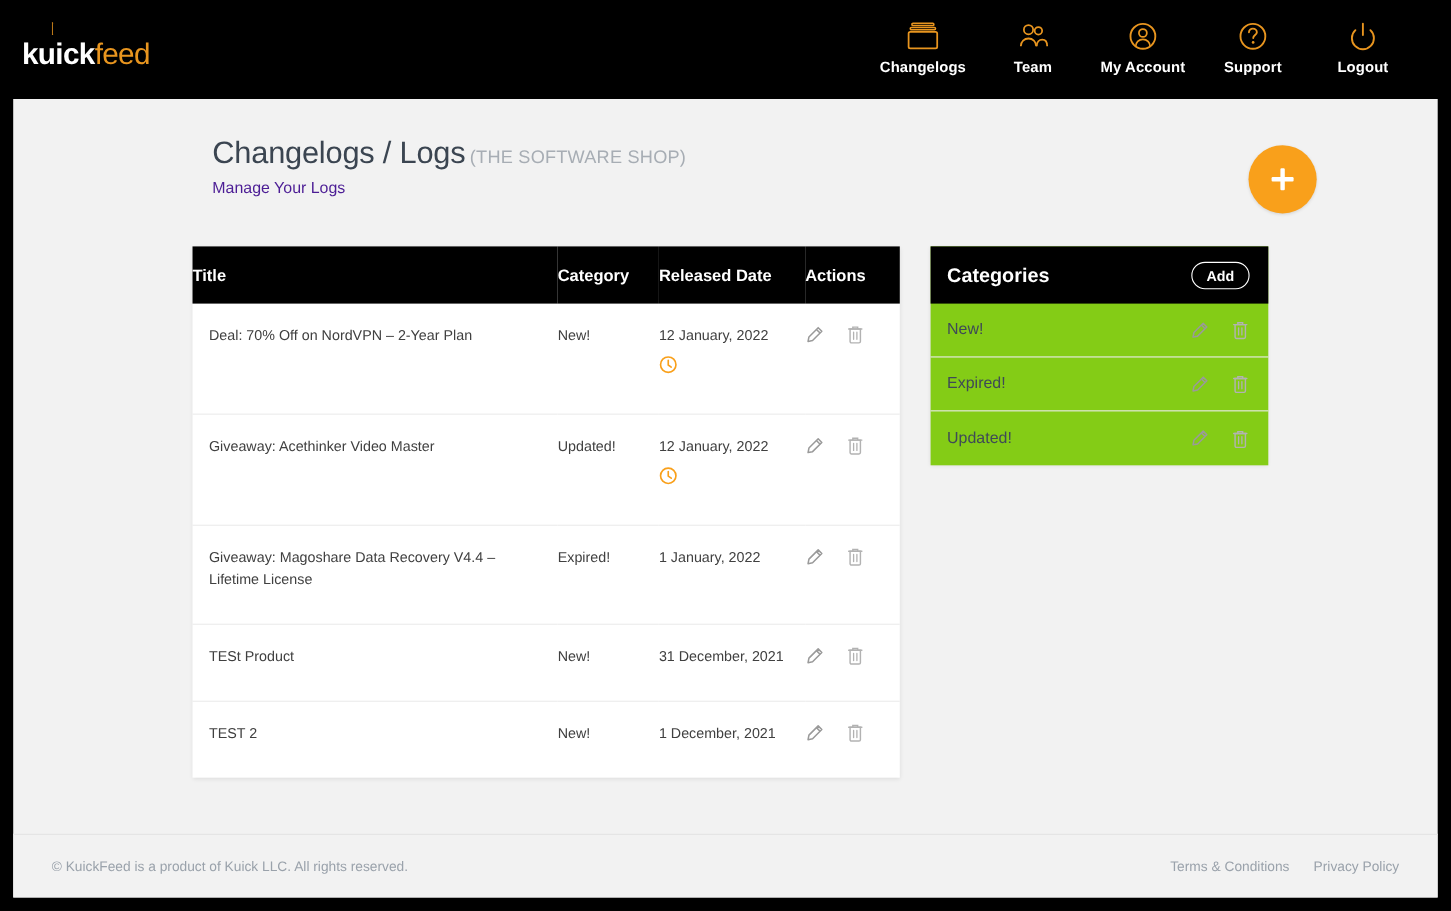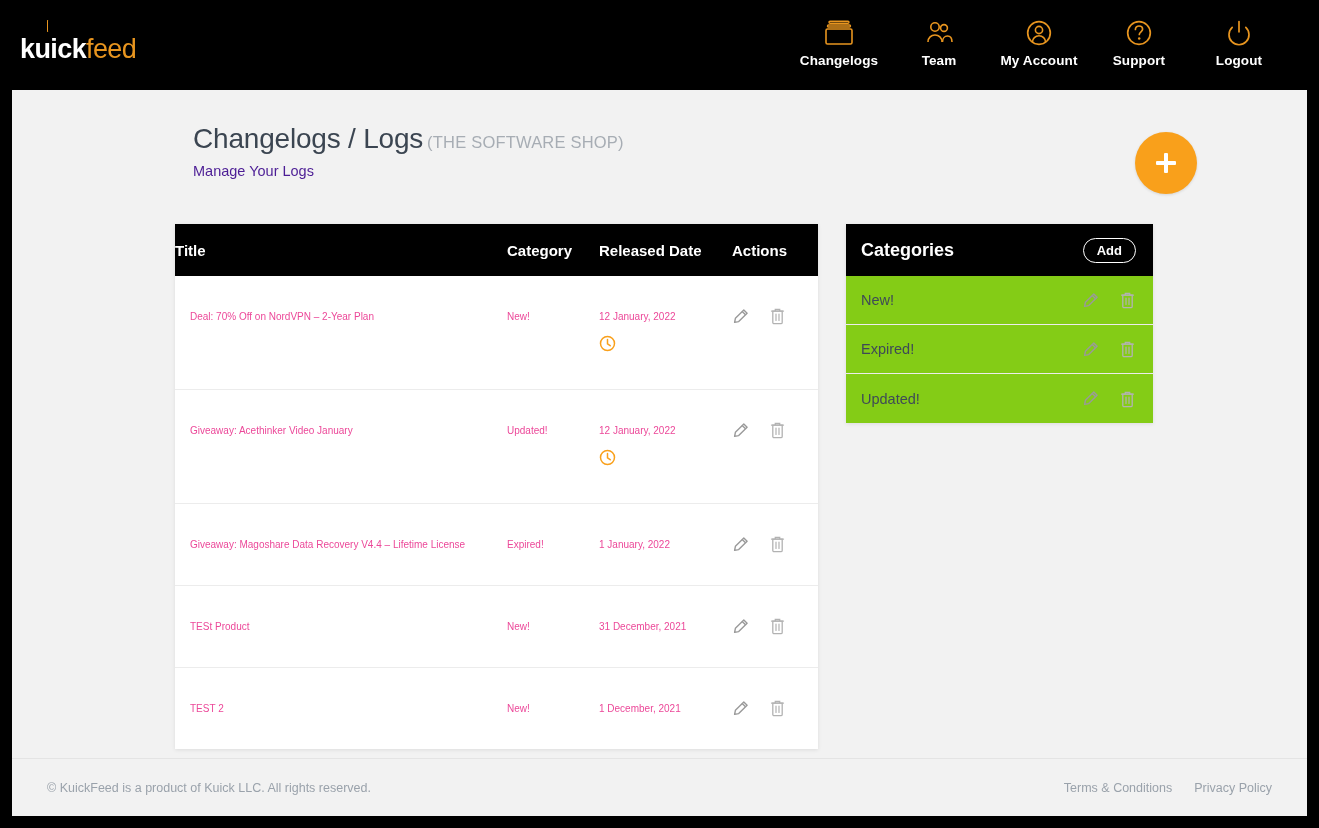--- a/index.html
+++ b/index.html
@@ -158,25 +158,25 @@
     padding: 16px 0 16px 0;
     height: 52px;
     vertical-align: middle;
   }
   th.c-title   { padding-left: 15px; width: 332px; }
   th.c-cat     { width: 92px; }
   th.c-date    { width: 133px; }
   th.c-actions { width: 86px; }
 
   table.logs tbody td {
-    font-size: 10px;
-    color: #ec4899;
+    font-size: 13px;
+    color: #404040;
     border-bottom: 1px solid #ececec;
     vertical-align: top;
-    padding-top: 31px;
+    padding-top: 19px;
     padding-bottom: 30px;
     line-height: 20px;
   }
   table.logs tbody tr:last-child td { border-bottom: none; }
   td.c-title { padding-left: 15px; padding-right: 18px; }
   td.c-cat   { }
   td.c-date  { padding-right: 10px; }
   td.c-actions { padding-top: 17px; }
 
   .clock-ico { display: block; margin-top: 8px; }
@@ -402,21 +402,21 @@
                       <path d="M6.3 4.1V2.4h4.4v1.7" stroke="#b2b2b2" stroke-width="1.3"></path>
                       <path d="M7 7v6.5M10 7v6.5" stroke="#b2b2b2" stroke-width="1.2" stroke-linecap="round"></path>
                     </svg>
                   </span>
                 </button>
               </div>
             </td>
           </tr>
 
           <tr>
-            <td class="c-title">Giveaway: Acethinker Video January</td>
+            <td class="c-title">Giveaway: Acethinker Video Master</td>
             <td class="c-cat">Updated!</td>
             <td class="c-date">
               <span>12 January, 2022</span>
               <span class="clock-ico">
                 <svg width="17" height="17" viewBox="0 0 17 17" fill="none">
                   <circle cx="8.5" cy="8.5" r="7" stroke="#f9a01b" stroke-width="1.5"></circle>
                   <path d="M8.5 4.6v4.2l2.7 1.9" stroke="#f9a01b" stroke-width="1.5" stroke-linecap="round"></path>
                 </svg>
               </span>
             </td>

